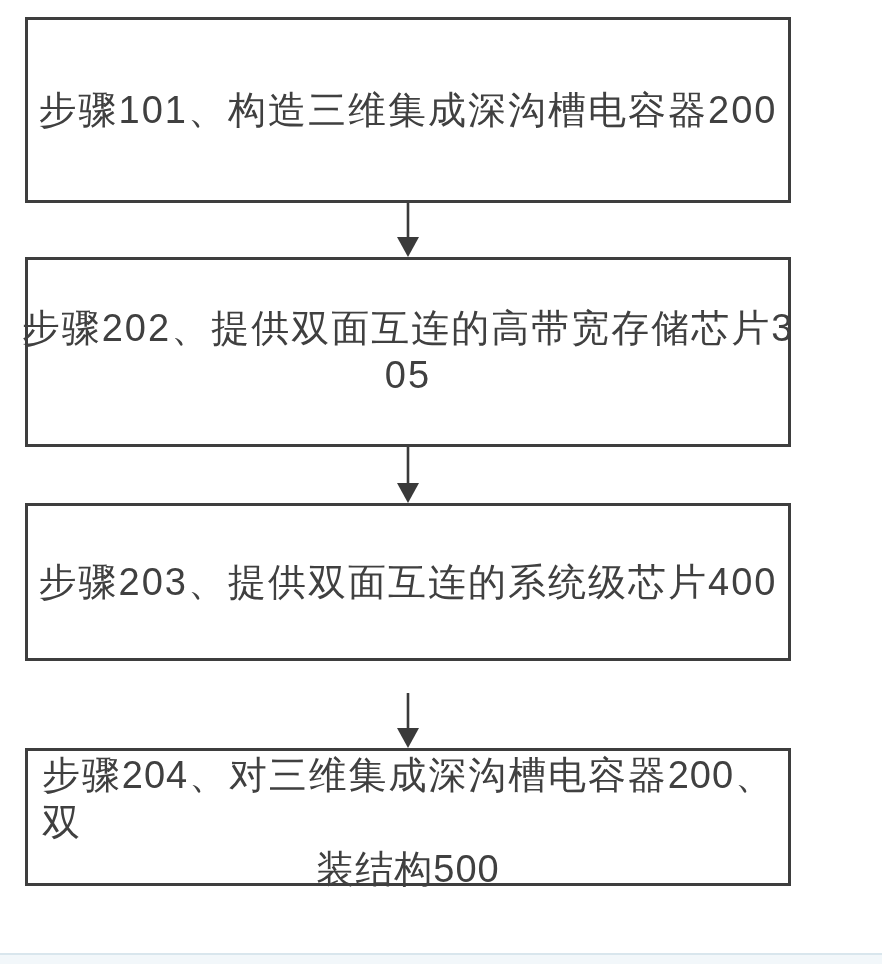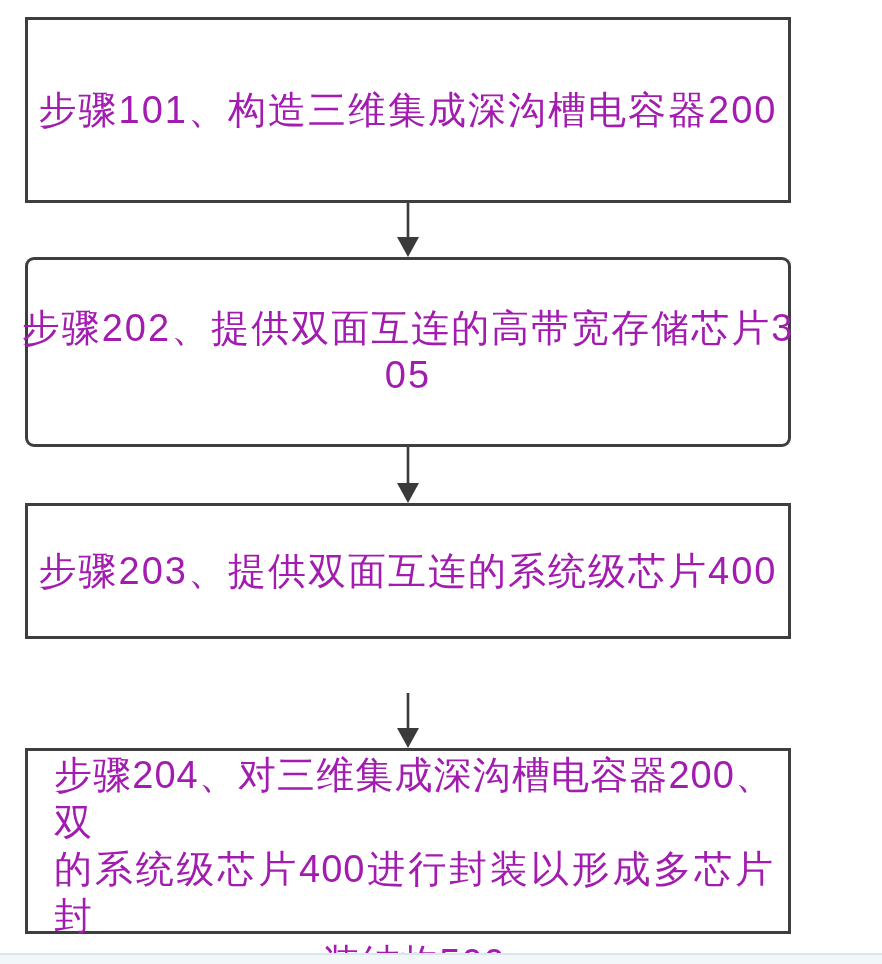--- a/index.html
+++ b/index.html
@@ -7,46 +7,46 @@
     padding: 0;
     background: #ffffff;
     font-family: "Liberation Sans", sans-serif;
   }
   .canvas {
     position: relative;
     width: 882px;
     height: 964px;
     background: #ffffff;
     overflow: hidden;
-    color: #a21caf;
+    color: #404040;
   }
   .step-box {
     position: absolute;
     left: 25px;
     width: 766px;
     box-sizing: border-box;
     border: 3px solid #3e3e3e;
     background: #ffffff;
     display: flex;
     flex-direction: column;
     justify-content: center;
     align-items: center;
     font-size: 38px;
     line-height: 47px;
     letter-spacing: 2px;
     text-align: center;
   }
   .box-1 { top: 17px;  height: 186px; }
-  .box-2 { top: 257px; height: 190px; border-radius: 9px; }
-  .box-3 { top: 503px; height: 136px; }
+  .box-2 { top: 257px; height: 190px; }
+  .box-3 { top: 503px; height: 158px; }
   .box-4 {
     top: 748px;
-    height: 186px;
+    height: 138px;
     justify-content: flex-start;
-    padding: 1px 14px 0 26px;
+    padding: 1px 14px 0 14px;
     letter-spacing: 1px;
   }
   .box-4 .step-line { width: 100%; }
   .step-line { white-space: nowrap; }
   .box-4 .step-line { white-space: normal; }
   .jl { text-align: justify; text-align-last: justify; }
   .cl { text-align: center; text-align-last: center; }
   .down-arrow {
     position: absolute;
     left: 394px;
@@ -95,19 +95,18 @@
     <div class="step-line">步骤203、提供双面互连的系统级芯片400</div>
   </div>
 
   <svg class="down-arrow arrow-3" viewBox="0 0 28 55">
     <line x1="14" y1="0" x2="14" y2="39" stroke="#3a3a3a" stroke-width="2.6"></line>
     <polygon points="3,35 25,35 14,55" fill="#3a3a3a"></polygon>
   </svg>
 
   <div class="step-box box-4">
     <div class="step-line jl">步骤204、对三维集成深沟槽电容器200、双</div>
-    <div class="step-line jl">的系统级芯片400进行封装以形成多芯片封</div>
     <div class="step-line cl">装结构500</div>
   </div>
 
   <div class="footer-band"></div>
 
 </div>
 
 </body></html>

